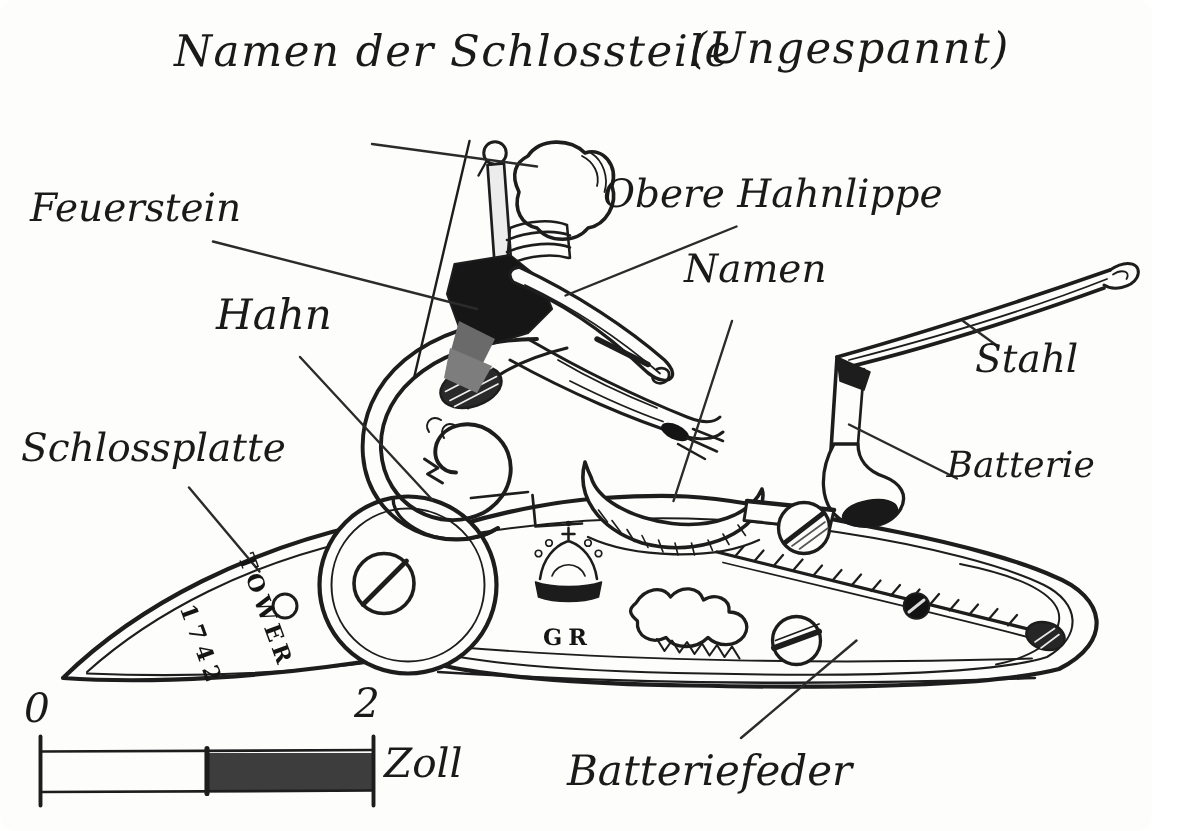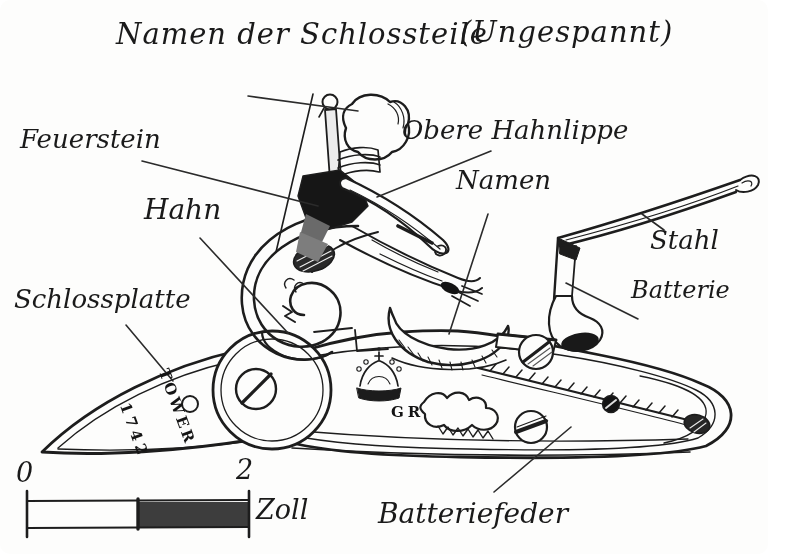--- a/index.html
+++ b/index.html
@@ -9,21 +9,21 @@
     font-family:"DejaVu Serif",serif;
     border-radius:10px;
   }
   .art{position:absolute;left:0;top:0;width:800px;height:554px;}
   .hand{
     position:absolute;white-space:nowrap;color:#1a1a1a;
     font-family:"DejaVu Serif",serif;font-style:italic;line-height:1;
   }
   .title{font-size:29px;letter-spacing:1px;}
   .lbl{font-size:26px;}
-  .lbl-sm{font-size:24px;}
+  .lbl-sm{font-size:24px;margin-top:20px;}
   .num{font-size:27px;font-style:italic;}
   .eng{
     position:absolute;white-space:nowrap;color:#151515;
     font-family:"DejaVu Serif",serif;font-style:normal;font-weight:bold;
     line-height:1;
   }
   .rot{transform-origin:0 0;transform:rotate(70deg);}
 </style>
 </head>
 <body>
@@ -188,15 +188,15 @@
   <div class="hand lbl" style="left:650px;top:227px;font-style:italic;">Stahl</div>
   <div class="hand lbl-sm" style="left:631px;top:278px;">Batterie</div>
   <div class="hand lbl" style="left:378px;top:500px;font-size:28px;">Batteriefeder</div>
 
   <div class="hand num" style="left:16px;top:459px;">0</div>
   <div class="hand num" style="left:236px;top:456px;">2</div>
   <div class="hand num" style="left:256px;top:496px;">Zoll</div>
 
   <div class="eng rot" style="left:170px;top:367px;font-size:15px;letter-spacing:3px;">TOWER</div>
   <div class="eng rot" style="left:131px;top:401px;font-size:15px;letter-spacing:4px;">1742</div>
-  <div class="eng" style="left:362px;top:405px;font-size:15px;letter-spacing:4px;margin-left:29px;">GR</div>
+  <div class="eng" style="left:362px;top:418px;font-size:15px;letter-spacing:4px;">GR</div>
 
 </div>
 
 </body></html>

